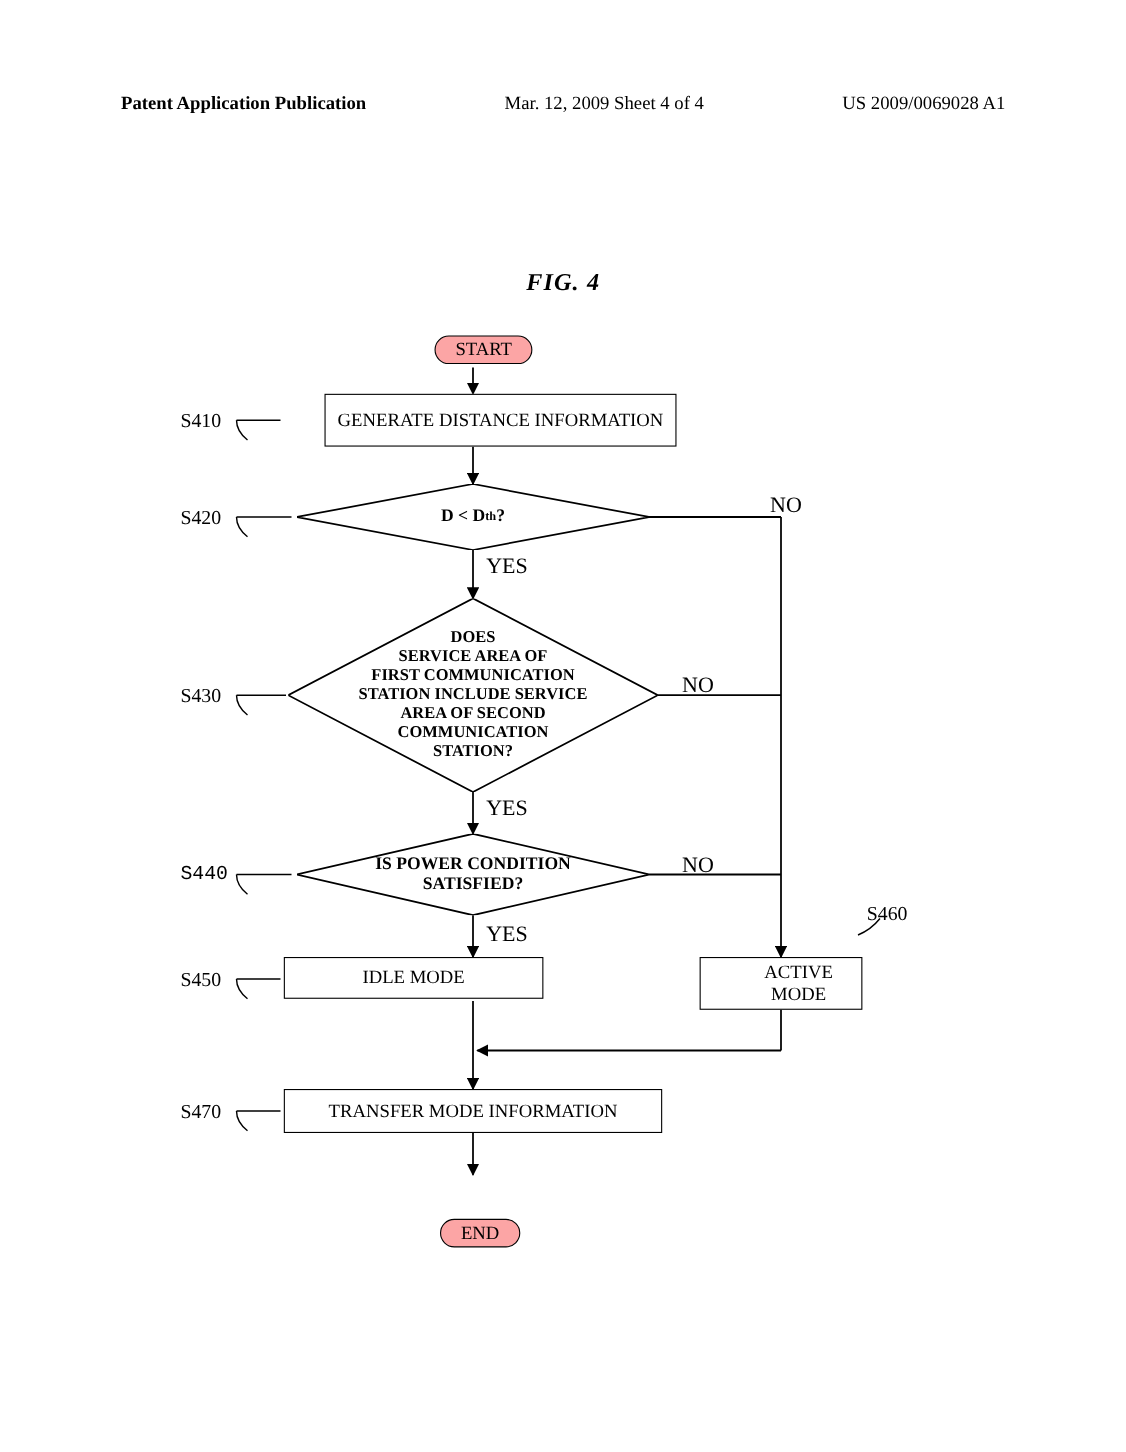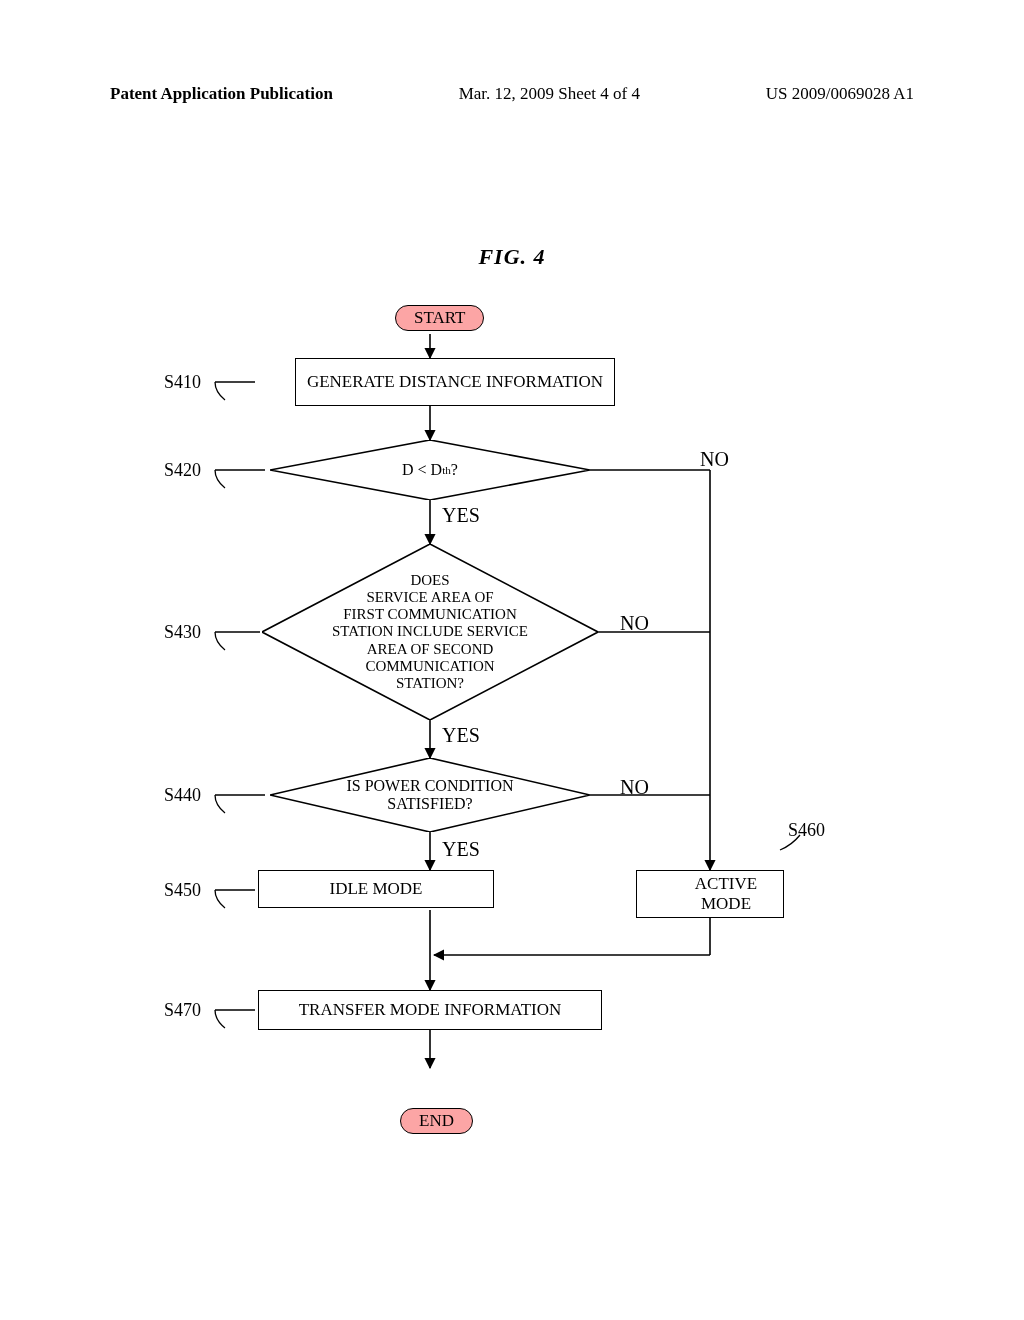--- a/index.html
+++ b/index.html
@@ -83,20 +83,21 @@
     position: absolute;
     left: 0; top: 0;
     width: 100%; height: 100%;
     display: flex;
     align-items: center;
     justify-content: center;
     text-align: center;
     font-size: 16px;
     line-height: 1.15;
     padding: 0 40px;
+    font-weight: bold;
   }
   .diamond-text.small { font-size: 15px; }
   sub { font-size: 0.7em; }
 </style>
 </head>
 <body>
 
 <div class="page">
 
   <div class="header">
@@ -199,21 +200,21 @@
 
   <div class="rect" style="left:258px; top:990px; width:344px; height:40px;">
     <span>TRANSFER MODE INFORMATION</span>
   </div>
 
   <div class="terminal" style="left:400px; top:1108px;font-family:Liberation Serif, serif;">END</div>
 
   <div class="step-label" style="left:164px; top:372px;">S410</div>
   <div class="step-label" style="left:164px; top:460px;">S420</div>
   <div class="step-label" style="left:164px; top:622px;">S430</div>
-  <div class="step-label" style="left:164px; top:785px;">S440</div>
+  <div class="step-label" style="left:164px; top:785px;font-family:Liberation Mono, monospace;">S440</div>
   <div class="step-label" style="left:164px; top:880px;">S450</div>
   <div class="step-label" style="left:788px; top:820px;">S460</div>
   <div class="step-label" style="left:164px; top:1000px;">S470</div>
 
   <div class="edge-label" style="left:442px; top:504px;">YES</div>
   <div class="edge-label" style="left:442px; top:724px;">YES</div>
   <div class="edge-label" style="left:442px; top:838px;">YES</div>
 
   <div class="edge-label" style="left:700px; top:448px;">NO</div>
   <div class="edge-label" style="left:620px; top:612px;">NO</div>

